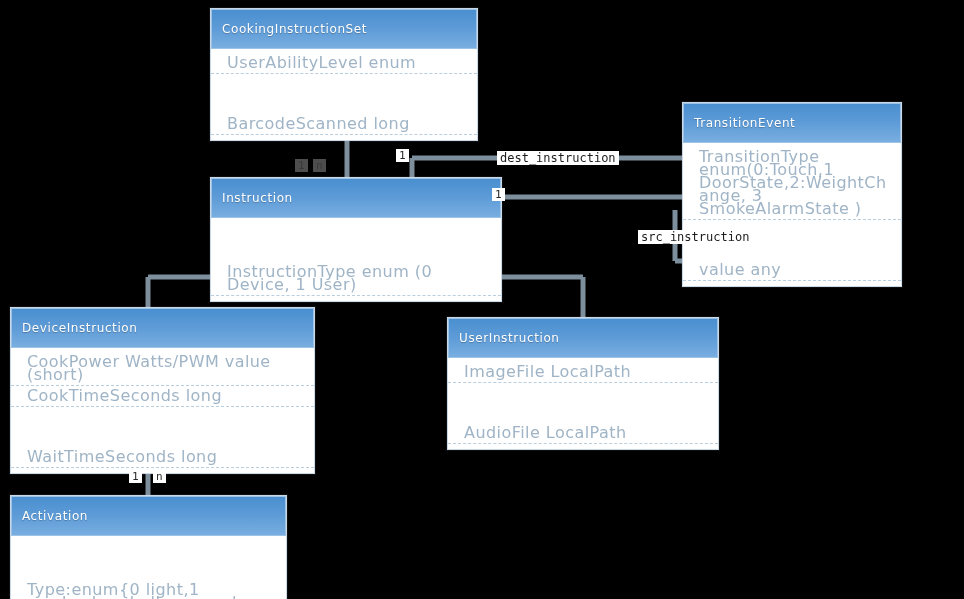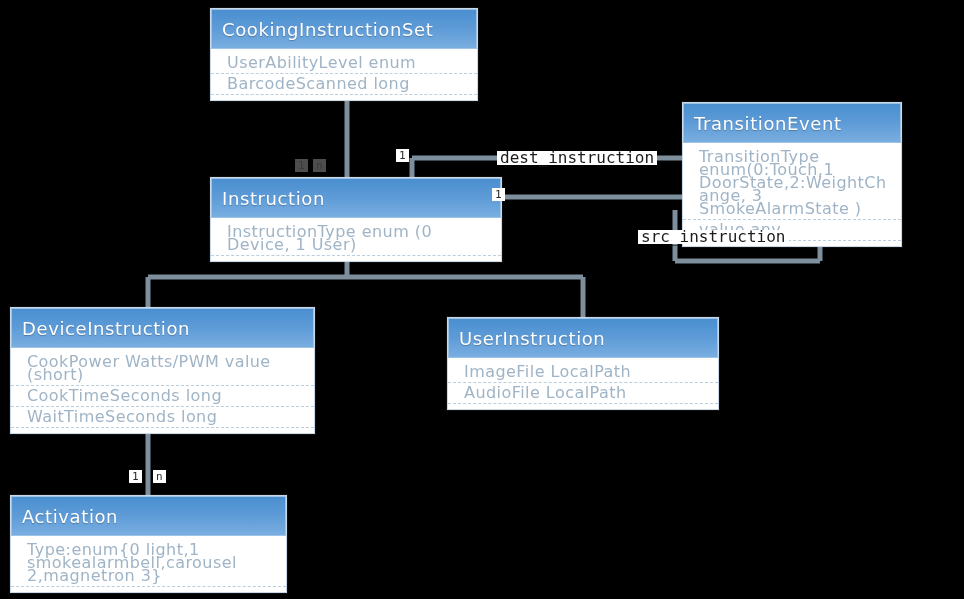--- a/index.html
+++ b/index.html
@@ -36,21 +36,21 @@
     background: #ffffff;
     border: 1px solid #c9d8e6;
     box-shadow: 0 0 0 1px rgba(255,255,255,0.06);
   }
   .uml-header {
     box-sizing: border-box;
     height: 40px;
     background: linear-gradient(180deg, #4a8fd0 0%, #5d9bd7 48%, #79aee0 100%);
     border: 1px solid #9dc3e6;
     color: #ffffff;
-    font-size: 18px;
+    font-size: 12px;
     letter-spacing: 0.6px;
     display: flex;
     align-items: center;
     padding: 0 0 0 10px;
     text-shadow: 0 1px 1px rgba(0,0,0,0.25);
     overflow: hidden;
     white-space: nowrap;
   }
   .uml-attrs {
     box-sizing: border-box;
@@ -61,26 +61,26 @@
     box-sizing: border-box;
     font-size: 16px;
     color: #9fb4c6;
     letter-spacing: 0.45px;
     padding: 3px 8px 4px 16px;
     border-bottom: 1px dashed #b9cede;
     line-height: 13px;
     white-space: normal;
     word-break: break-word;
   }
-  .uml-attr.last { border-bottom: 1px dashed #b9cede; }
+  .uml-attr.last { border-bottom: 1px dashed #b9cede; margin-top: 40px; }
   
   .edge-label {
     position: absolute;
     font-family: "DejaVu Sans Mono", monospace;
-    font-size: 16px;
+    font-size: 12px;
     color: #1c1c1c;
     background: #ffffff;
     padding: 1px 3px;
     white-space: nowrap;
     line-height: 12px;
   }
   .mult-label {
     position: absolute;
     font-family: "DejaVu Sans Mono", monospace;
     font-size: 11px;

